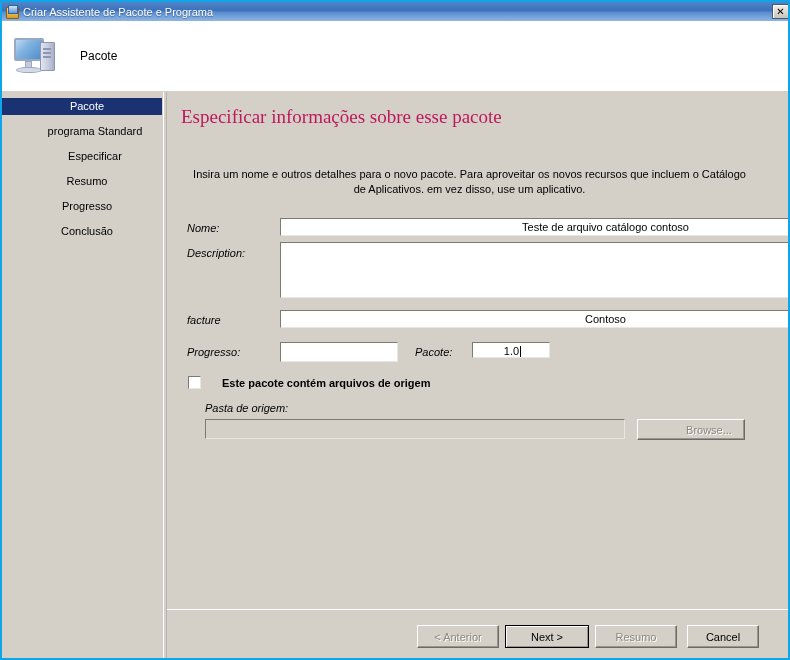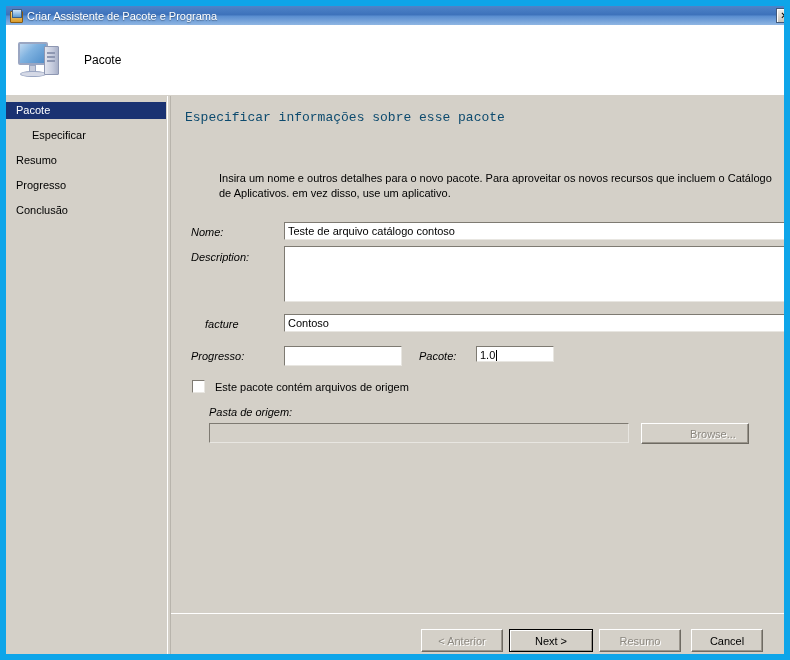--- a/index.html
+++ b/index.html
@@ -10,21 +10,22 @@
   body {
     font-family: "Liberation Sans", sans-serif;
   }
   .window {
     position: relative;
     width: 790px;
     height: 660px;
     overflow: hidden;
     background: #d4d0c8;
     box-sizing: border-box;
-    border: 6px solid #0ea5e9;
+    border: 2px solid #0ea5e9;
+    text-align: center;
   }
 
   
   .titlebar {
     position: absolute;
     left: 0; top: 0;
     width: 790px;
     height: 19px;
     background: linear-gradient(to bottom, #4f84c8 0%, #3d72bb 45%, #5a8ed0 55%, #8fb6e3 100%);
     display: flex;
@@ -199,34 +200,33 @@
     position: absolute;
     left: 165px; top: 90px;
     width: 625px;
     height: 517px;
     background: #d4d0c8;
     box-sizing: border-box;
   }
   .page-heading {
     position: absolute;
     left: 14px; top: 14px;
-    font-size: 13px;
-    color: #0c4a6e;
-    font-family: Liberation Mono, monospace;
+    font-size: 19px;
+    color: #be185d;
+    font-family: Liberation Serif, serif;
     white-space: nowrap;
   }
   .page-desc {
     position: absolute;
     left: 20px; top: 75px;
     width: 565px;
     font-size: 11px;
     color: #000000;
     line-height: 15px;
     font-family: "Liberation Sans", sans-serif;
-    margin-left: 28px;
   }
 
   
   .form-label {
     position: absolute;
     font-size: 11px;
     color: #000000;
     font-family: "Liberation Sans", sans-serif;
     white-space: nowrap;
     font-style: italic;
@@ -281,23 +281,24 @@
     border-top: 1px solid #7e7a72;
     border-left: 1px solid #7e7a72;
     border-right: 1px solid #e8e6e1;
     border-bottom: 1px solid #e8e6e1;
     box-sizing: border-box;
     flex: 0 0 13px;
   }
   .cb-label {
     font-size: 11px;
     color: #000000;
-    margin-left: 10px;
-    white-space: nowrap;
-    font-family: "Liberation Sans", sans-serif;
+    margin-left: 21px;
+    white-space: nowrap;
+    font-family: "Liberation Sans", sans-serif;
+    font-weight: bold;
   }
 
   
   .btn {
     position: absolute;
     height: 23px;
     background: #d4d0c8;
     border-top: 1px solid #ffffff;
     border-left: 1px solid #ffffff;
     border-right: 1px solid #6e6a62;
@@ -355,20 +356,21 @@
       <div class="hi-tower"></div>
       <div class="hi-bay" style="top:16px"></div>
       <div class="hi-bay" style="top:20px"></div>
       <div class="hi-bay" style="top:24px"></div>
     </div>
     <div class="header-title">Pacote</div>
   </div>
 
   <div class="sidebar">
     <div class="nav-item selected">Pacote</div>
+    <div class="nav-item indent">programa Standard</div>
     <div class="nav-item indent">Especificar</div>
     <div class="nav-item">Resumo</div>
     <div class="nav-item">Progresso</div>
     <div class="nav-item">Conclusão</div>
   </div>
 
   <div class="vdiv"></div>
   <div class="vdiv2"></div>
 
   <div class="content">
@@ -377,21 +379,21 @@
     <div class="page-desc">Insira um nome e outros detalhes para o novo pacote. Para aproveitar os novos recursos que incluem o Catálogo de Aplicativos. em vez disso, use um aplicativo.</div>
 
     <div class="form-label" style="left:20px; top:130px;">Nome:</div>
     <div class="txt" style="left:113px; top:126px; width:648px; height:18px;">Teste de arquivo catálogo contoso</div>
 
     <div class="form-label" style="left:20px; top:155px;">Description:</div>
     <div class="textarea-wrap" style="left:113px; top:150px; width:648px; height:56px;">
       
     </div>
 
-    <div class="form-label" style="left:20px; top:222px;margin-left:14px;">facture</div>
+    <div class="form-label" style="left:20px; top:222px;">facture</div>
     <div class="txt" style="left:113px; top:218px; width:648px; height:18px;">Contoso</div>
 
     <div class="form-label" style="left:20px; top:254px;">Progresso:</div>
     <div class="txt" style="left:113px; top:250px; width:118px; height:20px;"></div>
 
     <div class="form-label" style="left:248px; top:254px;">Pacote:</div>
     <div class="txt focused" style="left:305px; top:250px; width:78px; height:16px;"><span>1.0</span><span class="caret"></span></div>
 
     <div class="cb-row" style="left:21px; top:284px;">
       <div class="checkbox"></div>

